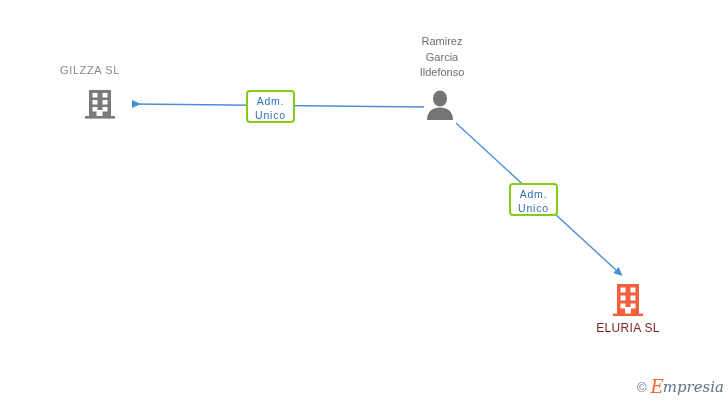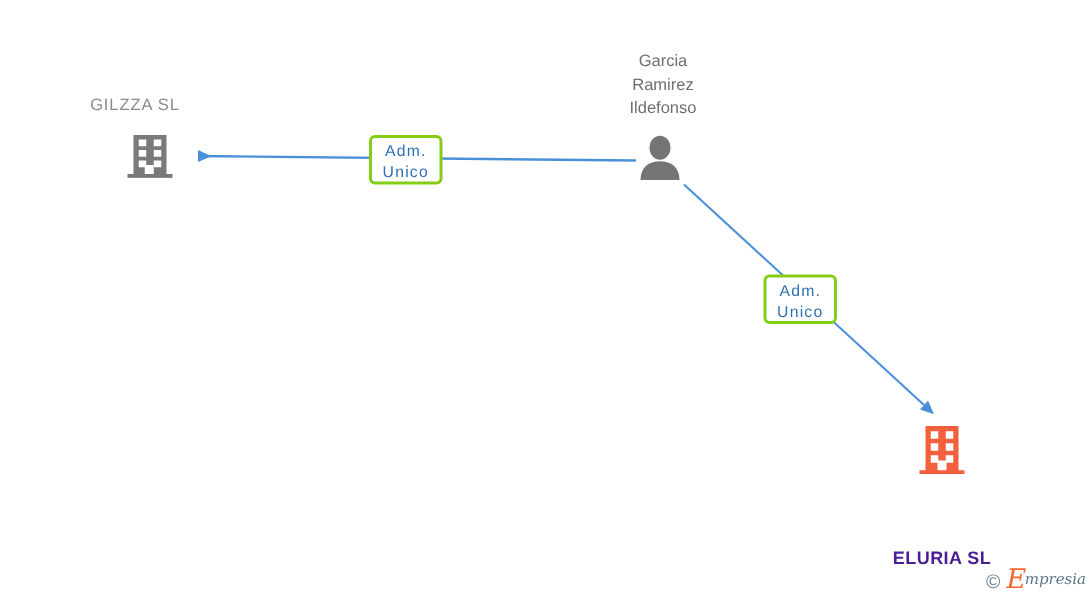--- a/index.html
+++ b/index.html
@@ -76,25 +76,24 @@
     width: 32px;
     height: 34px;
   }
   .company-orange-label {
     position: absolute;
     left: 566px;
     top: 321px;
     width: 124px;
     text-align: center;
     font-size: 12px;
-    font-weight: bold;
+    font-weight: normal;
     letter-spacing: 0.3px;
-    color: #4c1d95;
+    color: #7f1d1d;
     white-space: nowrap;
-    margin-top: 44px;
   }
 
   
   .edge-label {
     position: absolute;
     box-sizing: border-box;
     background: #ffffff;
     border: 2px solid #84cc16;
     border-radius: 4px;
     color: #2f6fb5;
@@ -129,21 +128,21 @@
     font-family: "DejaVu Serif", serif;
     font-style: italic;
     font-size: 18px;
     color: #f26a31;
     line-height: 1;
     margin-right: -1px;
   }
   .wm-rest {
     font-family: "DejaVu Serif", serif;
     font-style: italic;
-    font-size: 10px;
+    font-size: 15px;
     color: #5d7489;
     line-height: 1;
   }
 </style>
 </head>
 <body>
 
 <div id="canvas">
 
   <svg id="edges" viewBox="0 0 728 400" width="728" height="400" xmlns="http://www.w3.org/2000/svg">
@@ -173,22 +172,22 @@
         <rect x="8.5" y="19" width="5" height="4.5" fill="#ffffff"></rect>
         <rect x="18.5" y="19" width="5" height="4.5" fill="#ffffff"></rect>
         <rect x="12.5" y="22" width="6" height="6" fill="#ffffff"></rect>
         <rect x="1" y="28" width="30" height="2.6" fill="#7a7a7a"></rect>
       </svg>
     </div>
   </div>
 
   <div class="node">
     <div class="person-label">
+      <span>Ramirez</span>
       <span>Garcia</span>
-      <span>Ramirez</span>
       <span>Ildefonso</span>
     </div>
     <div class="person-icon">
       <svg viewBox="0 0 32 30" width="32" height="30" xmlns="http://www.w3.org/2000/svg">
         <ellipse cx="16" cy="8.5" rx="7" ry="8" fill="#757575"></ellipse>
         <path d="M3,30 C3,21.5 8.5,17.5 16,17.5 C23.5,17.5 29,21.5 29,30 Z" fill="#757575"></path>
       </svg>
     </div>
   </div>
 

